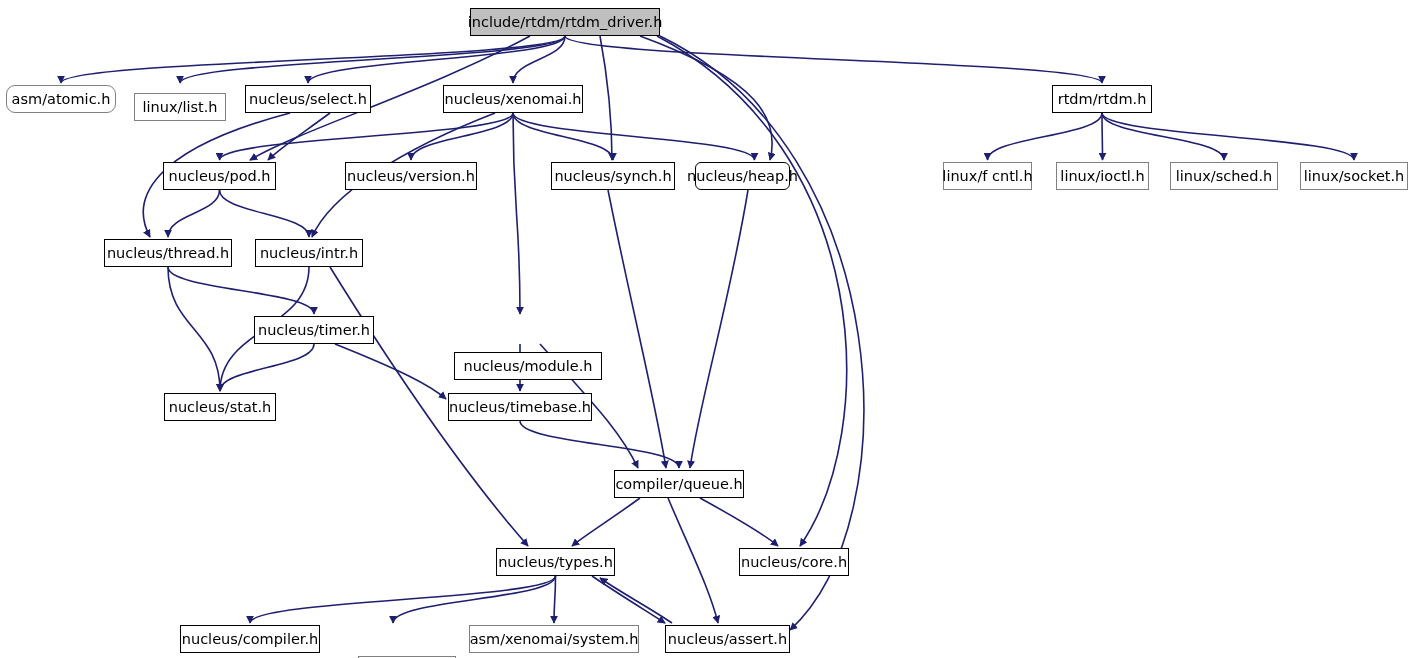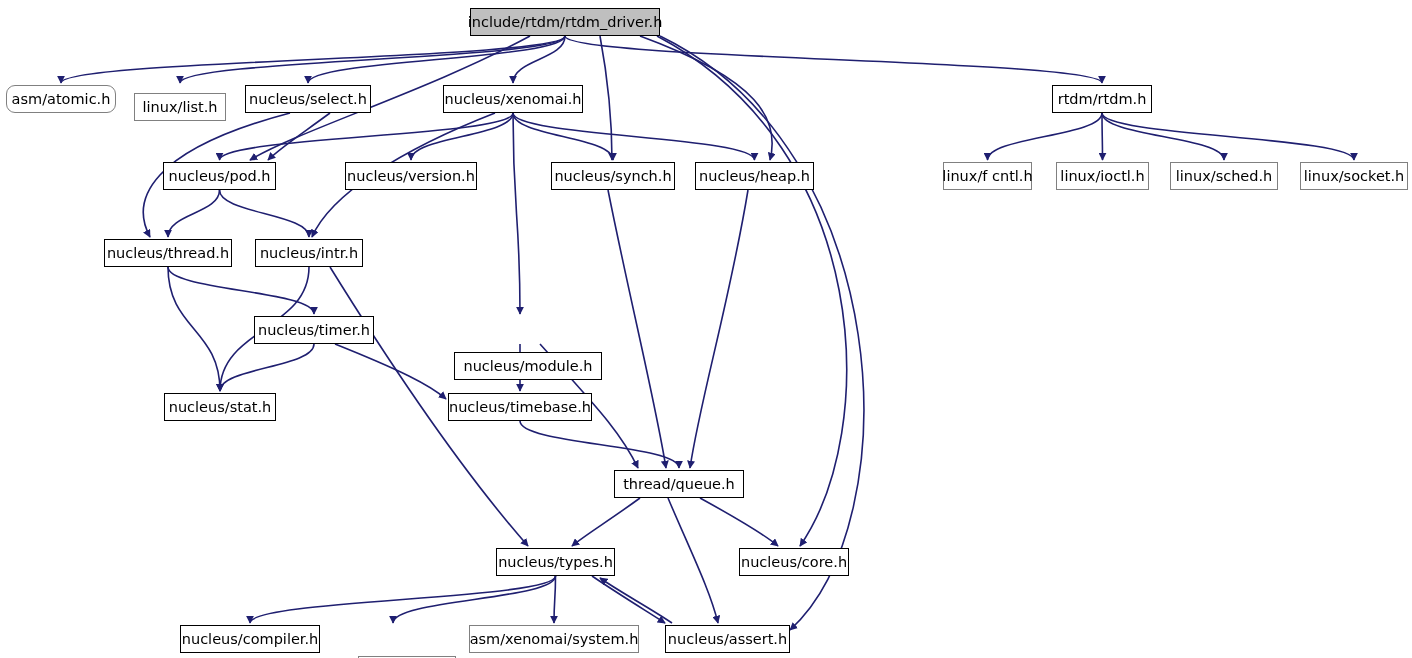--- a/index.html
+++ b/index.html
@@ -127,21 +127,21 @@
       </div>
       <div class="node strong" style="left: 163px; top: 162px; width: 113px;">
         <span>nucleus/pod.h</span>
       </div>
       <div class="node strong" style="left: 345px; top: 162px; width: 132px;">
         <span>nucleus/version.h</span>
       </div>
       <div class="node strong" style="left: 551px; top: 162px; width: 124px;">
         <span>nucleus/synch.h</span>
       </div>
-      <div class="node strong" style="left: 695px; top: 162px; width: 119px;">
+      <div class="node strong" style="left: 695px; top: 162px; width: 95px; border-radius: 6px;">
         <span>nucleus/heap.h</span>
       </div>
       <div class="node" style="left: 943px; top: 162px; width: 89px;">
         <span>linux/f cntl.h</span>
       </div>
       <div class="node" style="left: 1056px; top: 162px; width: 93px;">
         <span>linux/ioctl.h</span>
       </div>
       <div class="node" style="left: 1170px; top: 162px; width: 108px;">
         <span>linux/sched.h</span>
@@ -161,21 +161,21 @@
       <div class="node strong" style="left: 454px; top: 316px; width: 148px; margin-top: 36px;">
         <span>nucleus/module.h</span>
       </div>
       <div class="node strong" style="left: 164px; top: 393px; width: 112px;">
         <span>nucleus/stat.h</span>
       </div>
       <div class="node strong" style="left: 448px; top: 393px; width: 144px;">
         <span>nucleus/timebase.h</span>
       </div>
       <div class="node strong" style="left: 614px; top: 470px; width: 130px;">
-        <span>thread/queue.h</span>
+        <span>compiler/queue.h</span>
       </div>
       <div class="node strong" style="left: 496px; top: 548px; width: 119px;">
         <span>nucleus/types.h</span>
       </div>
       <div class="node strong" style="left: 739px; top: 548px; width: 110px;">
         <span>nucleus/core.h</span>
       </div>
       <div class="node strong" style="left: 180px; top: 625px; width: 140px;">
         <span>nucleus/compiler.h</span>
       </div>

